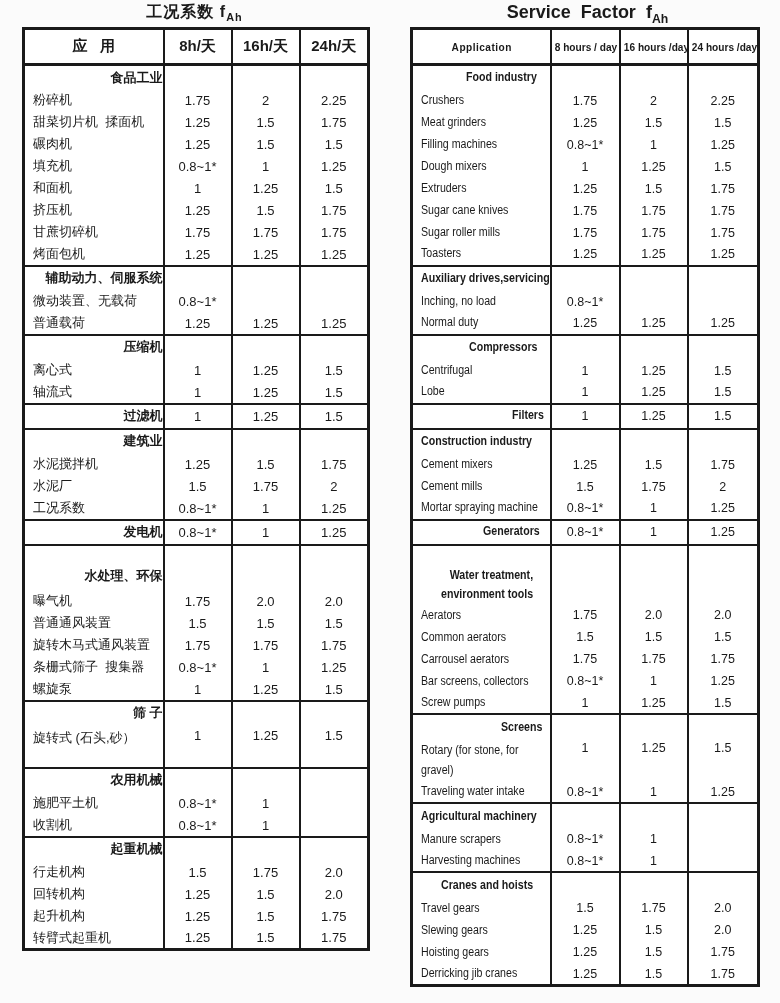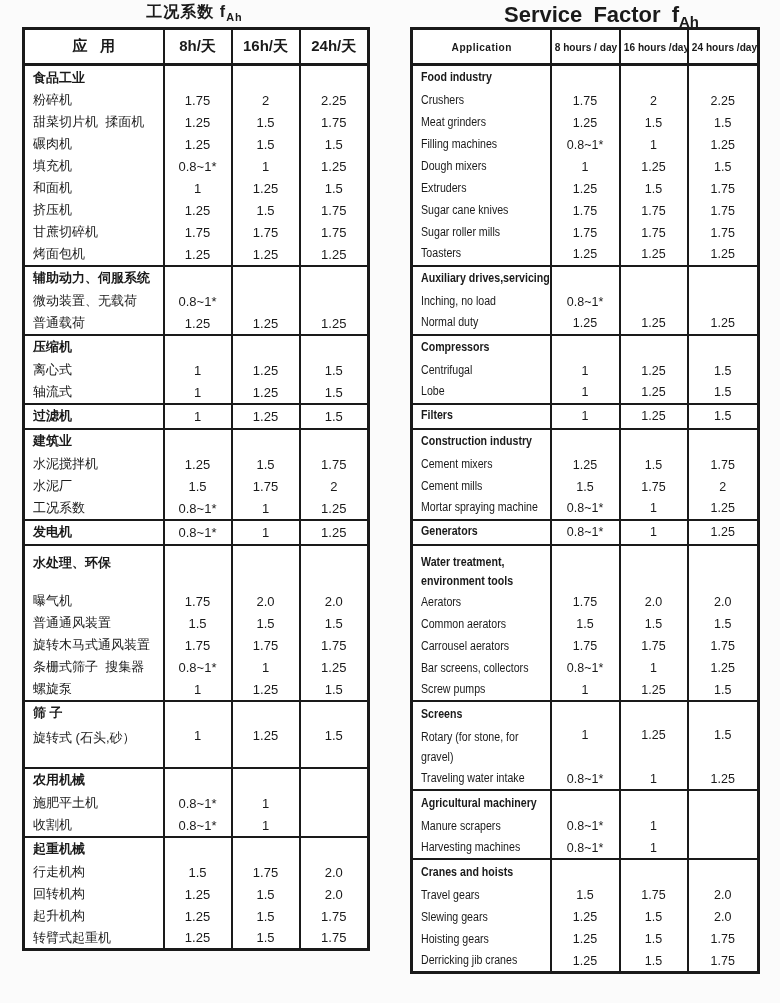--- a/index.html
+++ b/index.html
@@ -6,21 +6,21 @@
   *{ margin:0; padding:0; box-sizing:border-box; }
   body{
     width:780px; height:1003px; background:var(--paper);
     font-family:"Liberation Sans","DejaVu Sans",sans-serif;
     color:var(--ink);
   }
   .sheet{ position:relative; width:780px; height:1003px; overflow:hidden;border-radius:16px; }
 
   .ttl{ position:absolute; top:2px; text-align:center; font-weight:bold; }
   .ttl-zh{ left:22px; width:345px; font-size:16px; letter-spacing:1px; }
-  .ttl-en{ left:428px; width:347px; font-size:22px; word-spacing:5px; }
+  .ttl-en{ left:414px; width:347px; font-size:18px; word-spacing:5px; }
   .ttl sub{ font-size:68%; font-weight:bold; }
 
   table{
     position:absolute; top:27px; border-collapse:collapse; table-layout:fixed;
     border:3px solid var(--ink); background:#fff;
   }
   .tbl-zh{ left:22px; width:345px; }
   .tbl-en{ left:410px; width:347px; }
 
   th,td{ border-left:2px solid var(--ink); border-right:2px solid var(--ink); overflow:hidden; }
@@ -33,25 +33,25 @@
   .tbl-en th .txt{ transform:scaleX(.92); transform-origin:50% 50%; }
 
   tbody td{ font-size:13px; vertical-align:middle; }
   .tbl-en tbody td{ font-size:12.5px; }
   .lbl{ text-align:left; padding-left:8px; }
   .lbl .txt{ white-space:pre; display:inline-block; line-height:1.55; }
   .tbl-en .lbl .txt{ transform:scaleX(.85); transform-origin:0 50%; }
   .val{ text-align:center; white-space:nowrap; }
 
   tr.sec td{ border-top:2px solid var(--ink); }
-  tr.sec .lbl{ font-weight:bold; }
+  tr.sec .lbl{ font-weight:bold;text-align:right; }
   tr.sec{ height:25px; }
   tr.r{ height:22px; }
   tr.th2{ height:46px; }
-  tr.th2 td{ vertical-align:top; padding-top:7px;text-decoration:underline; }
+  tr.th2 td{ vertical-align:top; padding-top:20px;text-decoration:underline; }
   tr.rt{ height:42px; }
   tr.rt td{ vertical-align:top; padding-top:2px; }
 </style>
 </head>
 <body>
 
 <div class="sheet">
 
   <div class="ttl ttl-zh"><span>工况系数 f</span><sub>Ah</sub></div>
 

